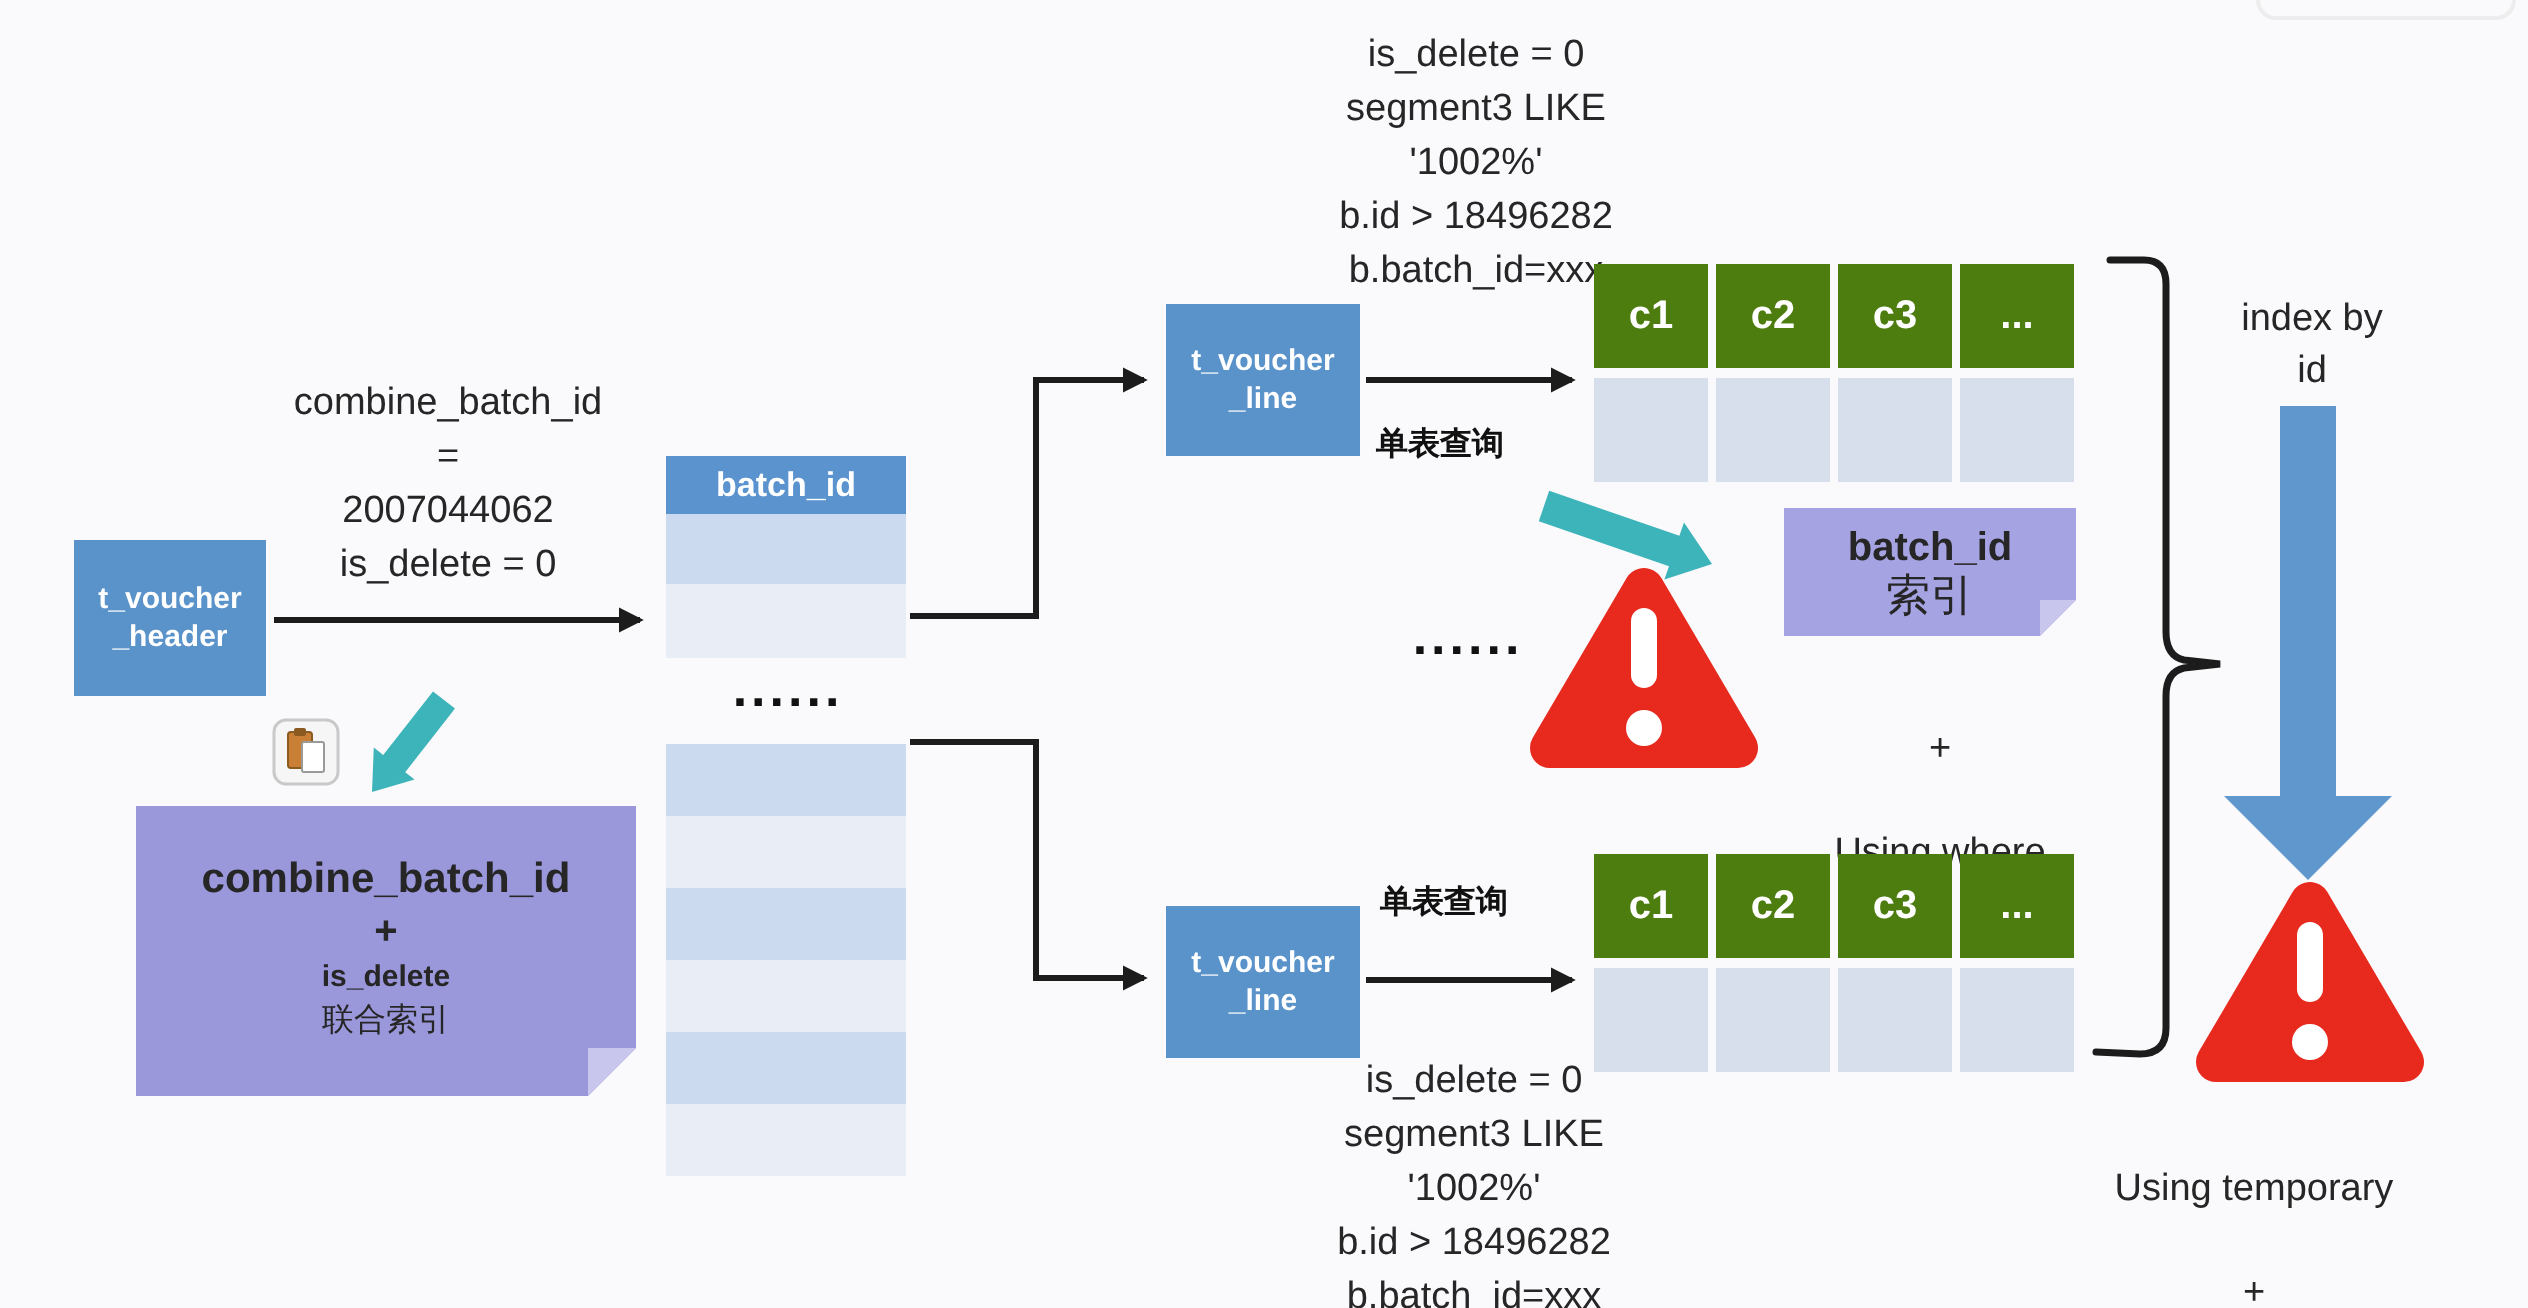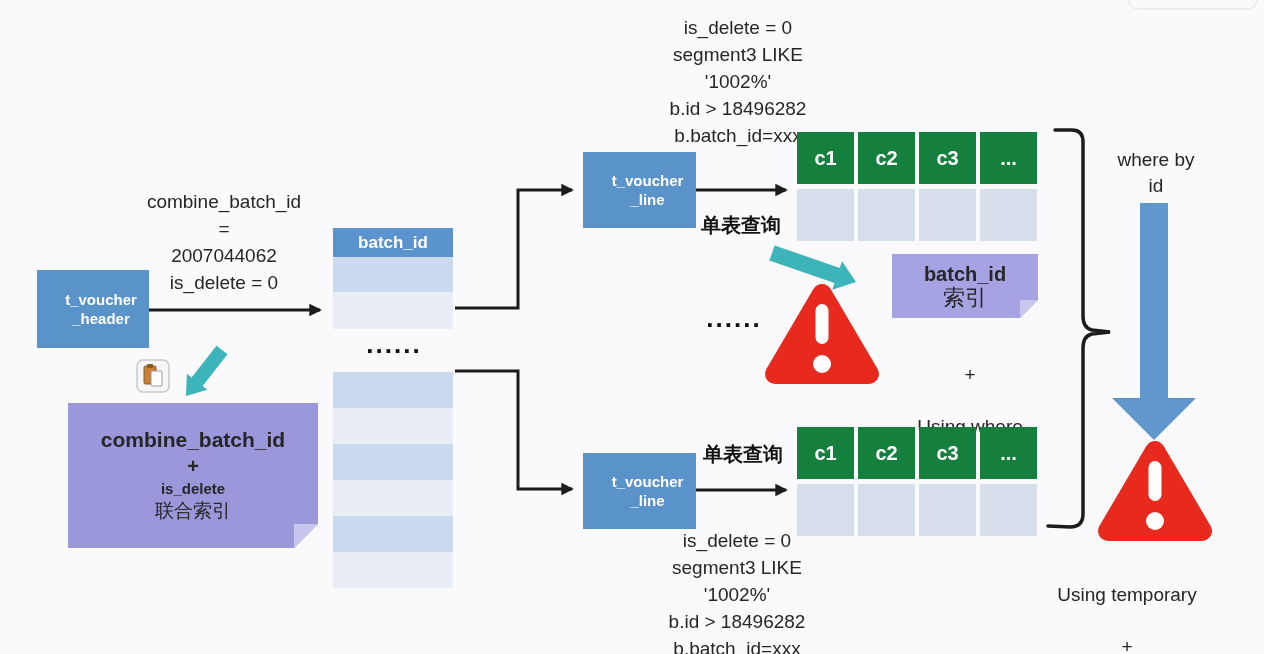--- a/index.html
+++ b/index.html
@@ -8,21 +8,21 @@
     background:#faf9fb;
     font-family:"Liberation Sans","DejaVu Sans",sans-serif;
     color:#262626;
   }
   .abs{position:absolute;}
   .txt{white-space:pre-line;text-align:center;color:#262626;}
   .cond{font-size:19px;line-height:27px;}
   .bluebox{
     background:#5a92ca;color:#ffffff;font-weight:bold;font-size:15px;
     display:flex;align-items:center;justify-content:center;text-align:center;
-    line-height:19px;white-space:pre-line;padding-left:16px;
+    line-height:19px;white-space:pre-line;
   }
   .colhdr{
     background:#5b93cf;color:#fff;font-weight:bold;font-size:17px;
     display:flex;align-items:center;justify-content:center;height:29px;
   }
   .row{width:100%;}
   .row.dark{background:#cbdaee;}
   .row.light{background:#e9edf5;}
   .note{
     background:#9b97db;display:flex;flex-direction:column;align-items:center;justify-content:center;
@@ -32,26 +32,26 @@
     background:#faf9fb;clip-path:polygon(0 100%,100% 0,100% 100%);
   }
   .note::after{
     content:'';position:absolute;right:0;bottom:0;width:24px;height:24px;
     background:#c9c6ee;clip-path:polygon(0 100%,100% 0,0 0);
   }
   .note2{background:#a6a3e3;}
   .note2::before,.note2::after{width:18px;height:18px;}
   .dtable{display:grid;grid-template-columns:repeat(4,57px);grid-auto-rows:52px;gap:5px 4px;}
   .dtable .th{
-    background:#15803d;color:#fff;font-weight:bold;font-size:20px;
+    background:#4d7c0f;color:#fff;font-weight:bold;font-size:20px;
     display:flex;align-items:center;justify-content:center;
   }
   .dtable .td{background:#d7dfec;}
   .dots{font-weight:900;font-size:26px;letter-spacing:2px;color:#111;line-height:20px;}
-  .cn{font-size:20px;font-weight:600;color:#111;text-align:center;}
+  .cn{font-size:16px;font-weight:600;color:#111;text-align:left;}
   svg{position:absolute;left:0;top:0;}
   .artifact{
     border:2px solid #ededed;border-radius:10px;
   }
 </style>
 </head>
 <body>
 
 <div class="canvas">
 
@@ -104,21 +104,21 @@
 
   <div class="abs txt cond" style="left:118px;top:188px;width:212px;">combine_batch_id
 =
 2007044062
 is_delete = 0</div>
 
   <div class="abs note" style="left:68px;top:403px;width:250px;height:145px;">
     <div style="font-size:21px;font-weight:bold;">combine_batch_id</div>
     <div style="font-size:20px;font-weight:bold;line-height:28px;">+</div>
     <div style="font-size:15px;font-weight:bold;">is_delete</div>
-    <div style="font-size:19px;line-height:27px;">联合索引</div>
+    <div style="font-size:16px;line-height:27px;">联合索引</div>
   </div>
 
   <div class="abs" style="left:333px;top:228px;width:120px;">
     <div class="colhdr">batch_id</div>
     <div class="row dark" style="height:35px;"></div>
     <div class="row light" style="height:37px;"></div>
     <div style="height:43px;"></div>
     <div class="row dark" style="height:36px;"></div>
     <div class="row light" style="height:36px;"></div>
     <div class="row dark" style="height:36px;"></div>
@@ -156,21 +156,21 @@
   <div class="abs note note2" style="left:892px;top:254px;width:146px;height:64px;">
     <div style="font-size:20px;font-weight:bold;">batch_id</div>
     <div style="font-size:22px;line-height:24px;">索引</div>
   </div>
 
   <div class="abs txt" style="left:852px;top:336px;width:236px;font-size:19px;line-height:26px;">
     <div>+</div>
     <div>Using where</div>
   </div>
 
-  <div class="abs txt cond" style="left:1110px;top:147px;width:92px;line-height:26px;">where by
+  <div class="abs txt cond" style="left:1110px;top:147px;width:92px;line-height:26px;">index by
 id</div>
   <div class="abs txt" style="left:1035px;top:556px;width:184px;font-size:19px;line-height:26px;">
     <div>Using temporary</div>
     <div>+</div>
     
   </div>
 
   <div class="abs bluebox" style="left:583px;top:453px;width:97px;height:76px;">
     <span>t_voucher
 _line</span>

